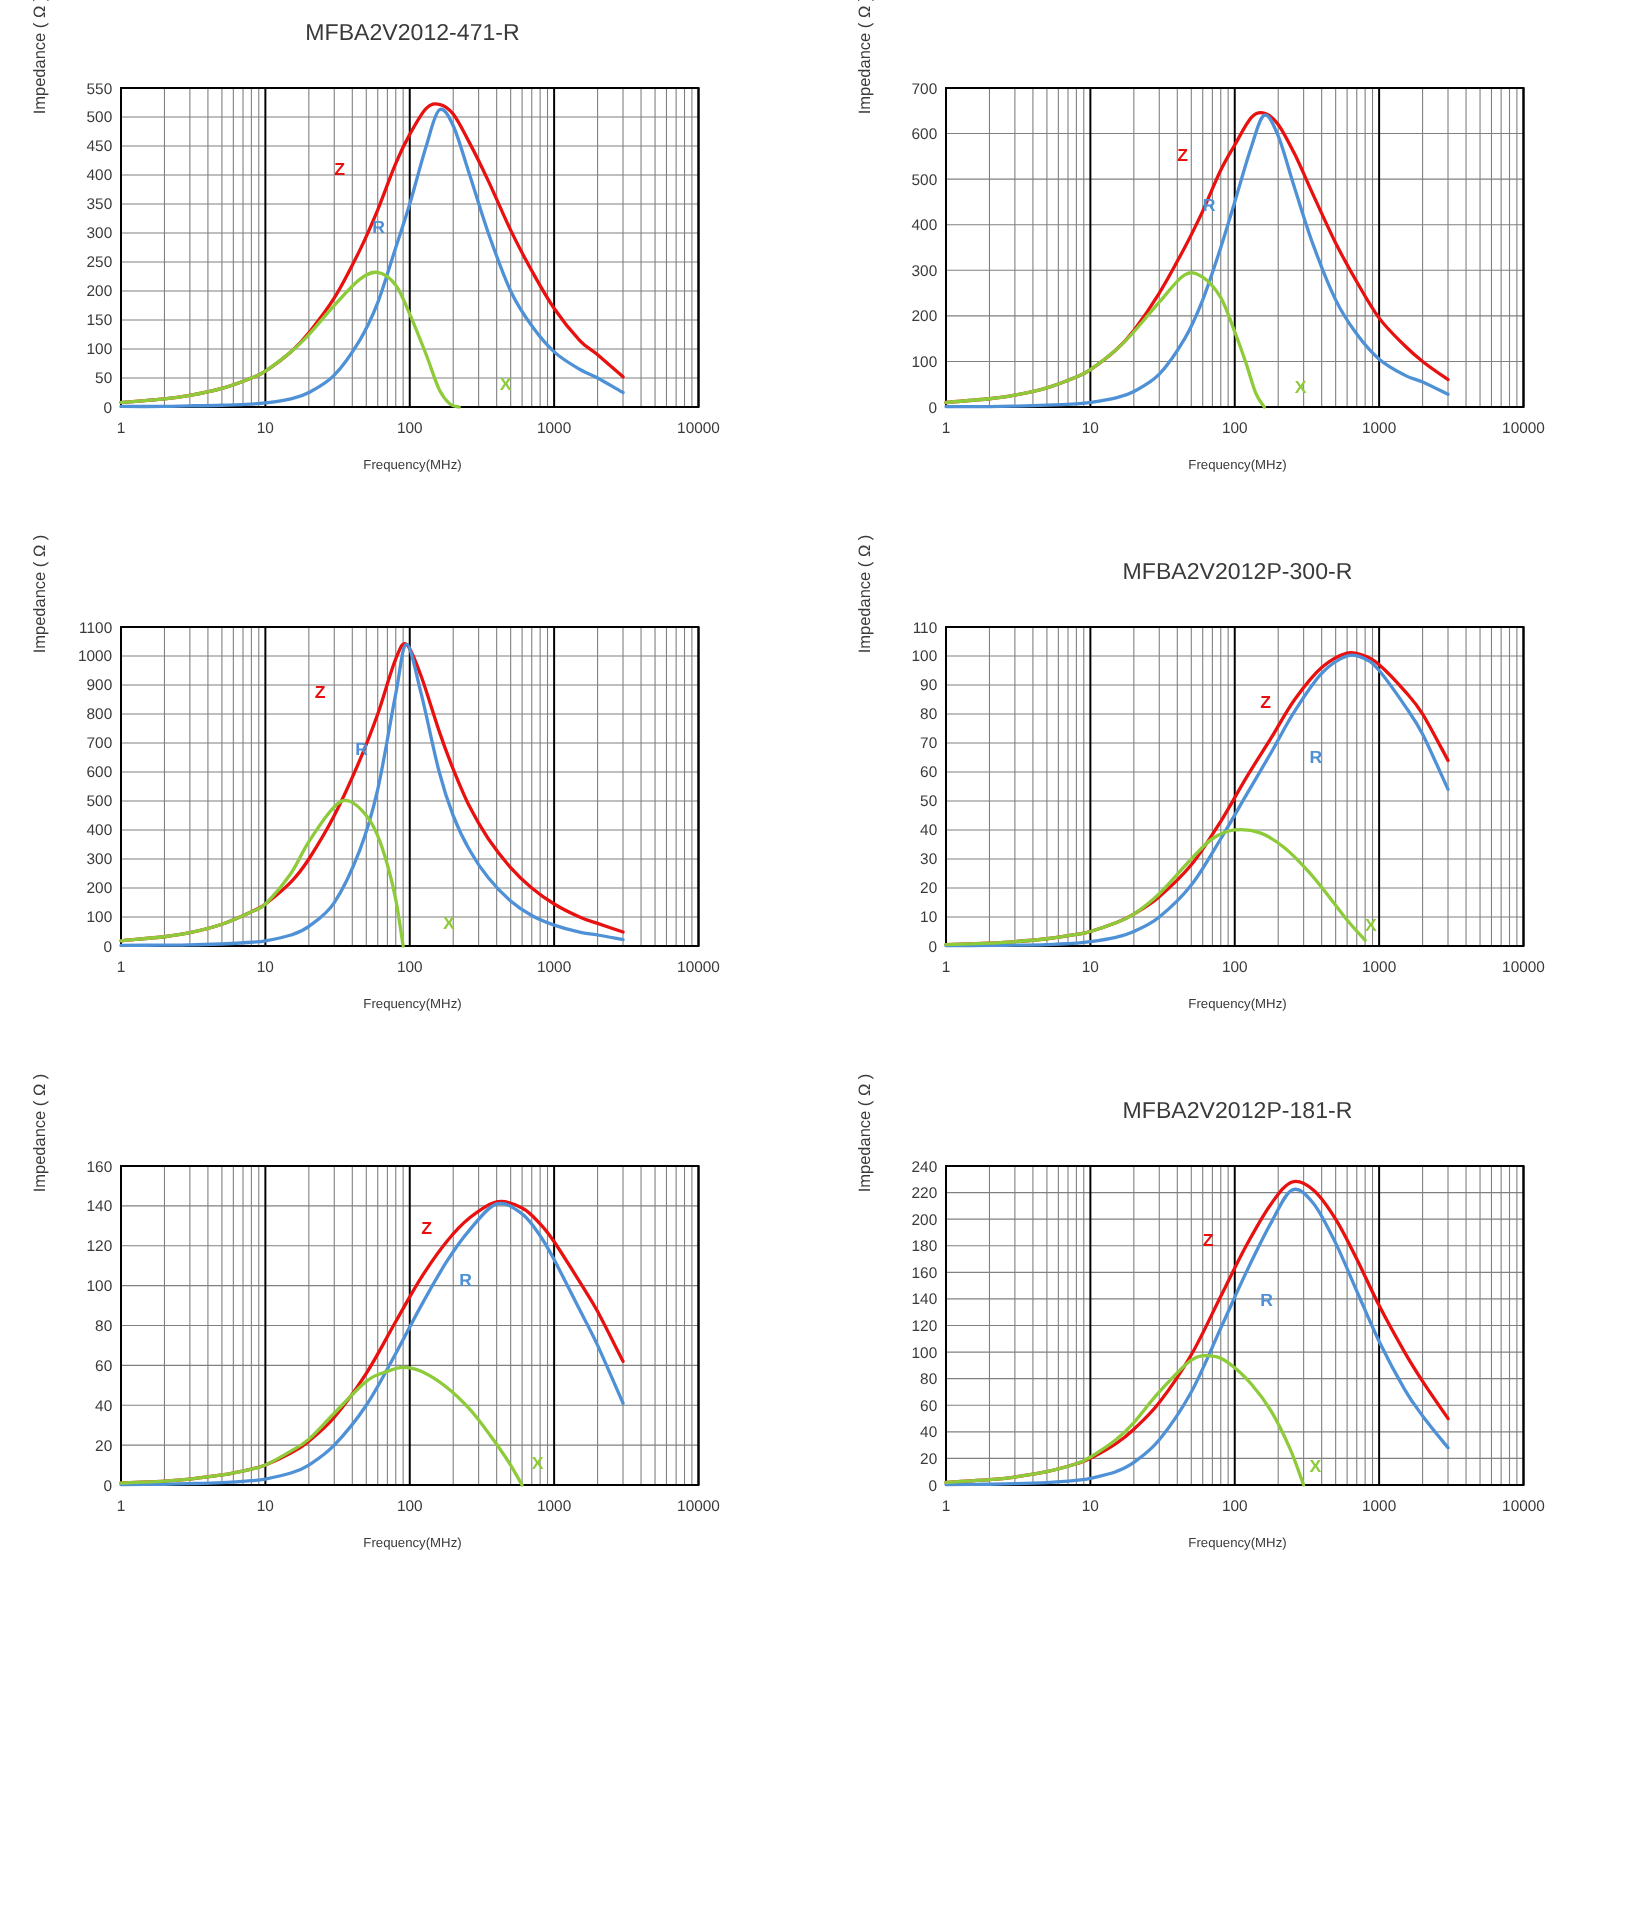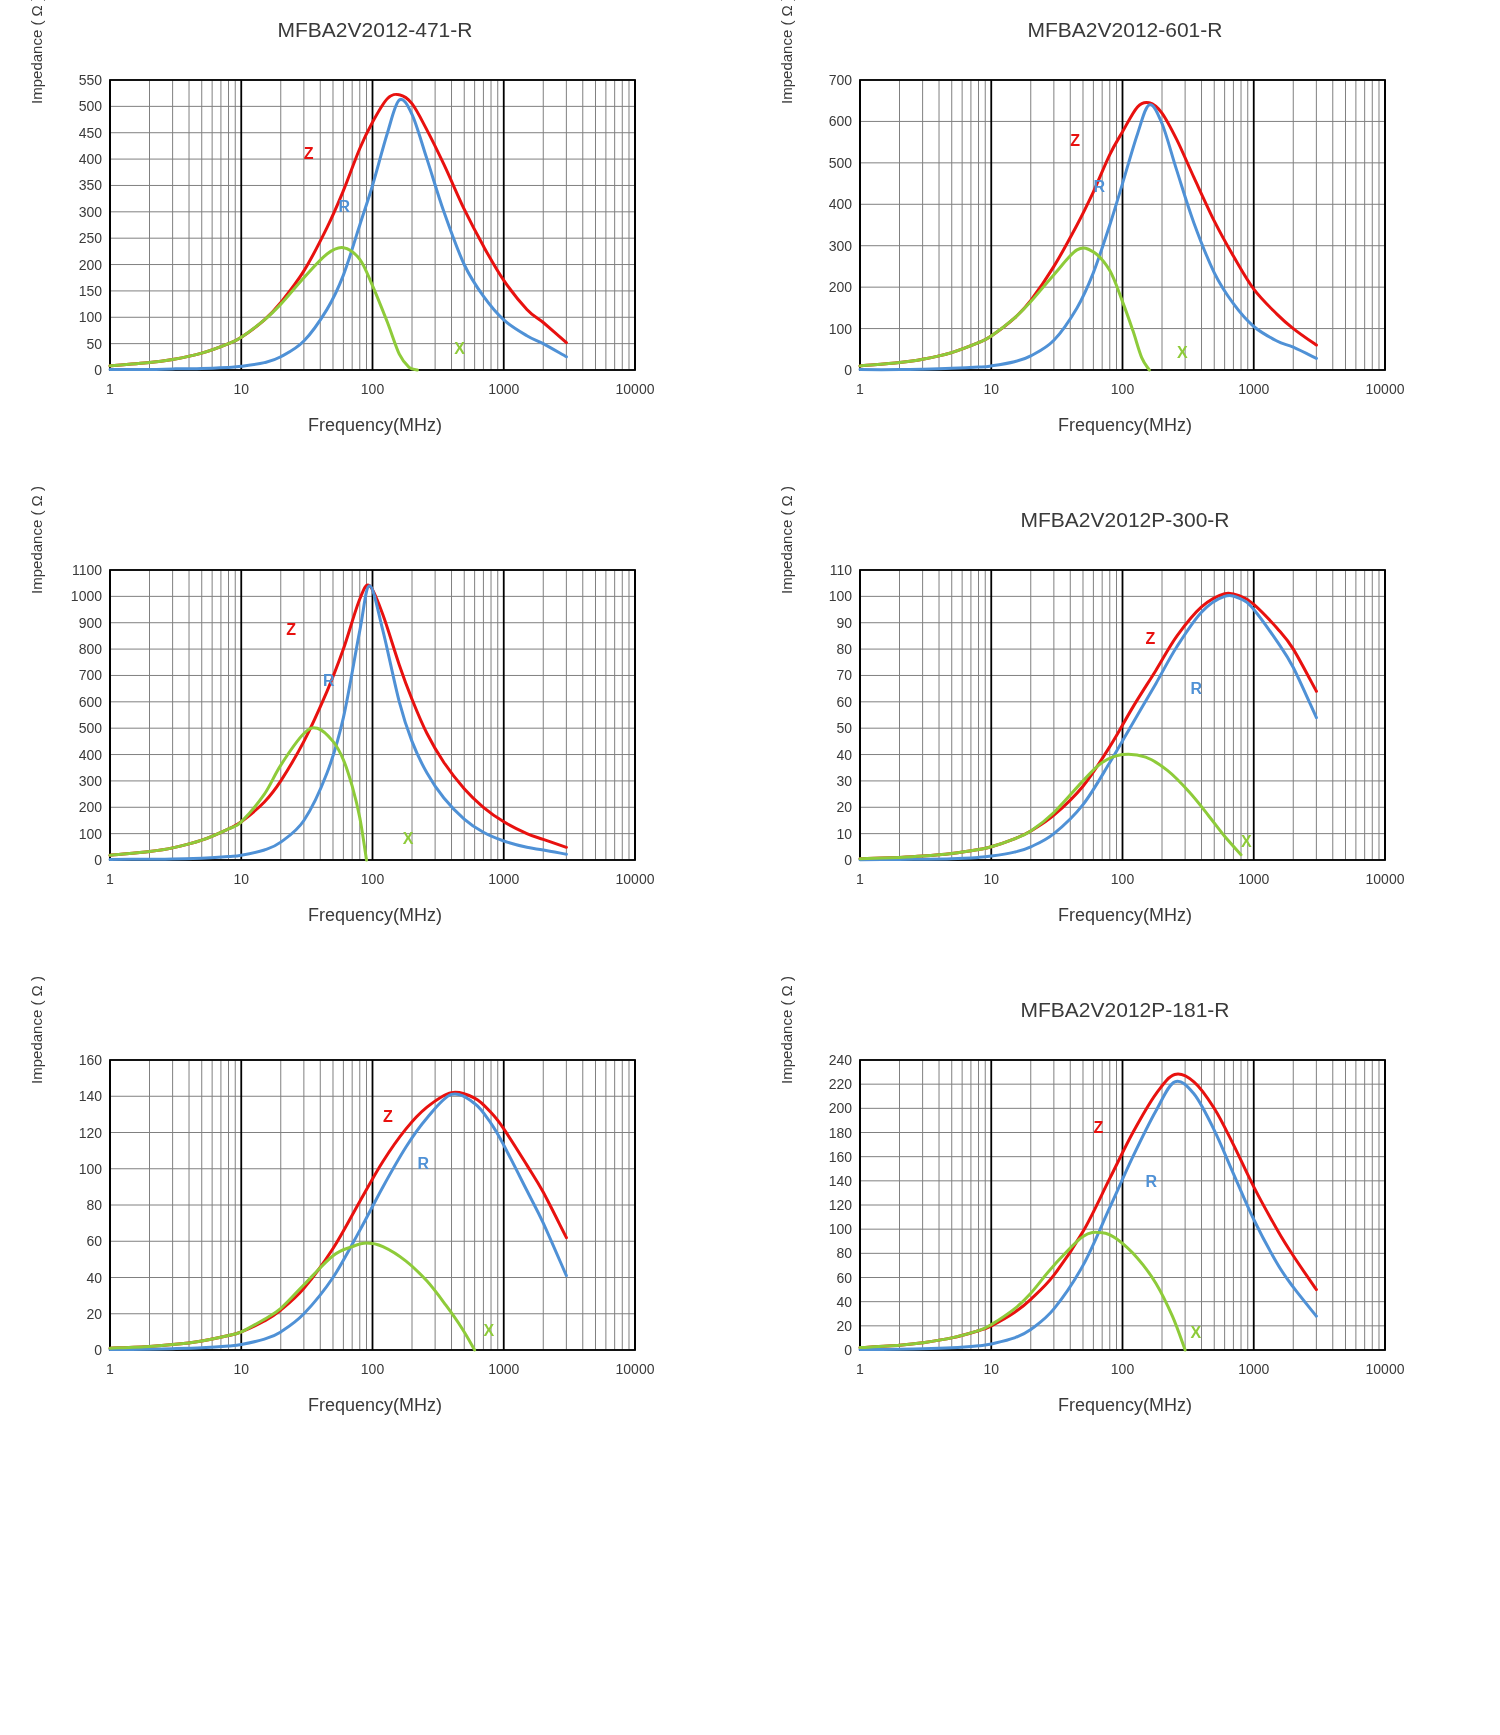--- a/index.html
+++ b/index.html
@@ -45,21 +45,21 @@
     font-size: 15px;
     color: #3a3a3a;
     text-align: center;
   }
   .xlabel {
     position: absolute;
     left: 0;
     top: 415px;
     width: 750px;
     text-align: center;
-    font-size: 18px;
+    font-size: 12px;
     color: #3a3a3a;
   }
   svg.plot {
     position: absolute;
     left: 0;
     top: 0;
   }
   .tick-text {
     font-size: 14px;
     fill: #3a3a3a;
@@ -149,21 +149,20 @@
         <text x="635" y="394" text-anchor="middle" class="tick-text">10000</text>
         <path d="M110.0,365.8 C116.6,365.3 139.1,363.7 149.5,362.6 C159.9,361.6 163.9,361.0 172.6,359.5 C181.3,357.9 192.4,355.8 201.7,353.1 C211.1,350.5 221.9,346.3 228.5,343.6 C235.1,341.0 235.3,341.3 241.3,337.3 C247.2,333.4 257.8,325.7 264.4,319.9 C270.9,314.1 274.2,310.7 280.8,302.5 C287.3,294.3 296.2,283.4 303.9,270.9 C311.6,258.4 320.4,241.0 327.0,227.6 C333.6,214.3 337.9,203.9 343.4,190.7 C348.8,177.5 354.9,160.0 359.8,148.5 C364.6,137.1 367.9,130.5 372.5,122.2 C377.1,113.8 383.0,103.0 387.5,98.5 C391.9,93.9 395.2,93.9 399.3,94.8 C403.4,95.6 407.4,97.8 412.0,103.7 C416.6,109.6 421.6,120.0 427.0,130.1 C432.3,140.2 437.7,151.2 443.9,164.4 C450.1,177.5 457.7,195.6 464.2,209.2 C470.8,222.8 476.8,234.2 483.4,246.1 C490.0,258.0 496.5,269.8 503.8,280.4 C511.0,290.9 520.3,302.3 526.9,309.4 C533.4,316.4 536.7,317.0 543.3,322.5 C549.8,328.1 562.5,339.2 566.4,342.6" fill="none" stroke="#e8110f" stroke-width="3" stroke-linecap="round" stroke-linejoin="round"></path>
         <path d="M110.0,369.5 C116.6,369.5 139.1,369.6 149.5,369.5 C159.9,369.4 163.9,369.1 172.6,368.9 C181.3,368.8 192.4,368.7 201.7,368.4 C211.1,368.2 221.9,367.7 228.5,367.4 C235.1,367.0 235.3,367.1 241.3,366.3 C247.2,365.5 257.8,364.2 264.4,362.6 C270.9,361.0 274.2,360.4 280.8,356.8 C287.3,353.2 296.2,348.9 303.9,341.0 C311.6,333.1 320.4,320.3 327.0,309.4 C333.6,298.4 337.9,289.2 343.4,275.1 C348.8,261.0 354.9,239.9 359.8,225.0 C364.6,210.1 367.9,200.8 372.5,185.5 C377.1,170.1 383.0,147.0 387.5,132.7 C391.9,118.5 395.2,103.1 399.3,100.0 C403.4,97.0 407.4,104.4 412.0,114.3 C416.6,124.1 421.6,142.8 427.0,159.1 C432.3,175.3 437.7,194.2 443.9,211.8 C450.1,229.4 457.7,250.5 464.2,264.5 C470.8,278.6 476.8,287.0 483.4,296.2 C490.0,305.4 496.5,313.3 503.8,319.9 C511.0,326.5 520.3,331.8 526.9,335.7 C533.4,339.7 536.7,340.1 543.3,343.6 C549.8,347.2 562.5,354.6 566.4,356.8" fill="none" stroke="#4f91d6" stroke-width="3" stroke-linecap="round" stroke-linejoin="round"></path>
         <path d="M110.0,365.8 C116.6,365.3 139.1,363.7 149.5,362.6 C159.9,361.6 163.9,361.0 172.6,359.5 C181.3,357.9 192.4,355.8 201.7,353.1 C211.1,350.5 221.9,346.3 228.5,343.6 C235.1,341.0 235.3,341.3 241.3,337.3 C247.2,333.4 257.8,325.4 264.4,319.9 C270.9,314.4 274.2,311.1 280.8,304.1 C287.3,297.1 296.2,286.1 303.9,277.7 C311.6,269.4 320.4,259.0 327.0,254.0 C333.6,249.0 337.9,246.8 343.4,247.7 C348.8,248.6 354.9,252.9 359.8,259.3 C364.6,265.6 367.9,275.1 372.5,285.6 C377.1,296.2 383.0,311.1 387.5,322.5 C391.9,334.0 395.7,346.7 399.3,354.2 C402.9,361.7 406.1,364.7 409.1,367.4 C412.1,370.0 416.1,369.6 417.4,370.0" fill="none" stroke="#8ecb3a" stroke-width="3" stroke-linecap="round" stroke-linejoin="round"></path>
         <text x="303.8721646819557" y="159.0909090909091" fill="#e8110f" class="curve-label">Z</text>
         <text x="338.4226029961195" y="211.81818181818184" fill="#4f91d6" class="curve-label">R</text>
         <text x="454.3014693647244" y="354.1818181818182" fill="#8ecb3a" class="curve-label">X</text>
       </svg>
     </div>
     <div class="chart-cell">
-      <div class="chart-title">MFBA2V2012-601-R</div>
       <div class="ylabel">Impedance ( Ω )</div>
       <div class="xlabel">Frequency(MHz)</div>
       <svg class="plot" width="750" height="490">
         <line x1="149.51018693089753" x2="149.51018693089753" y1="80" y2="370" stroke="#808080" stroke-width="1"></line>
         <line x1="172.6221646819557" x2="172.6221646819557" y1="80" y2="370" stroke="#808080" stroke-width="1"></line>
         <line x1="189.02037386179506" x2="189.02037386179506" y1="80" y2="370" stroke="#808080" stroke-width="1"></line>
         <line x1="201.73981306910247" x2="201.73981306910247" y1="80" y2="370" stroke="#808080" stroke-width="1"></line>
         <line x1="212.13235161285323" x2="212.13235161285323" y1="80" y2="370" stroke="#808080" stroke-width="1"></line>
         <line x1="220.91911775187123" x2="220.91911775187123" y1="80" y2="370" stroke="#808080" stroke-width="1"></line>
         <line x1="228.5305607926926" x2="228.5305607926926" y1="80" y2="370" stroke="#808080" stroke-width="1"></line>

